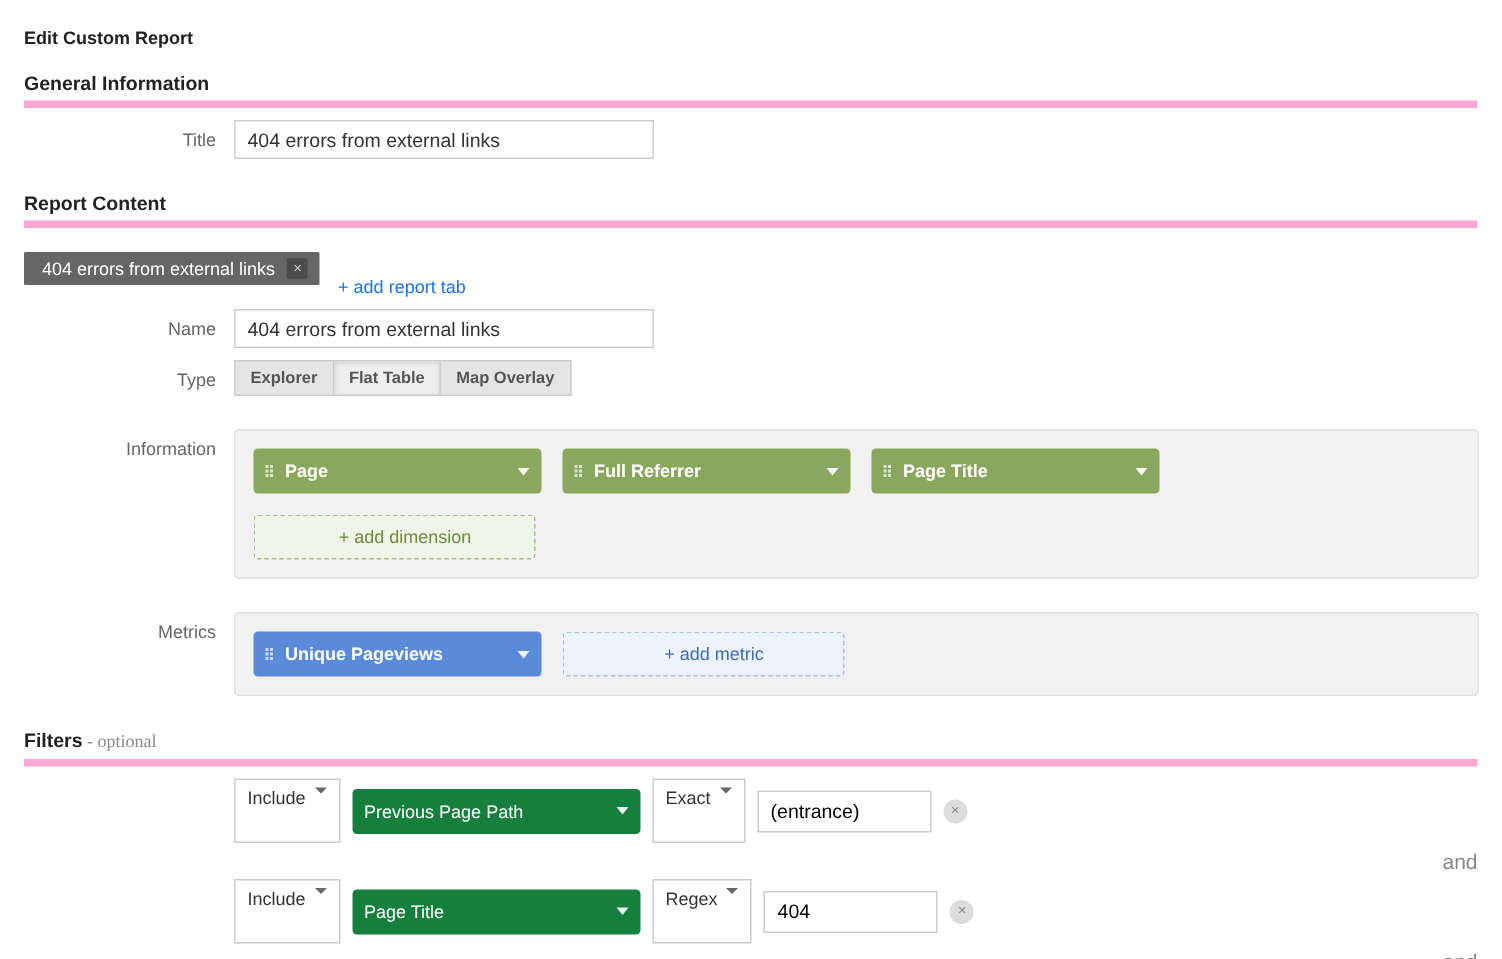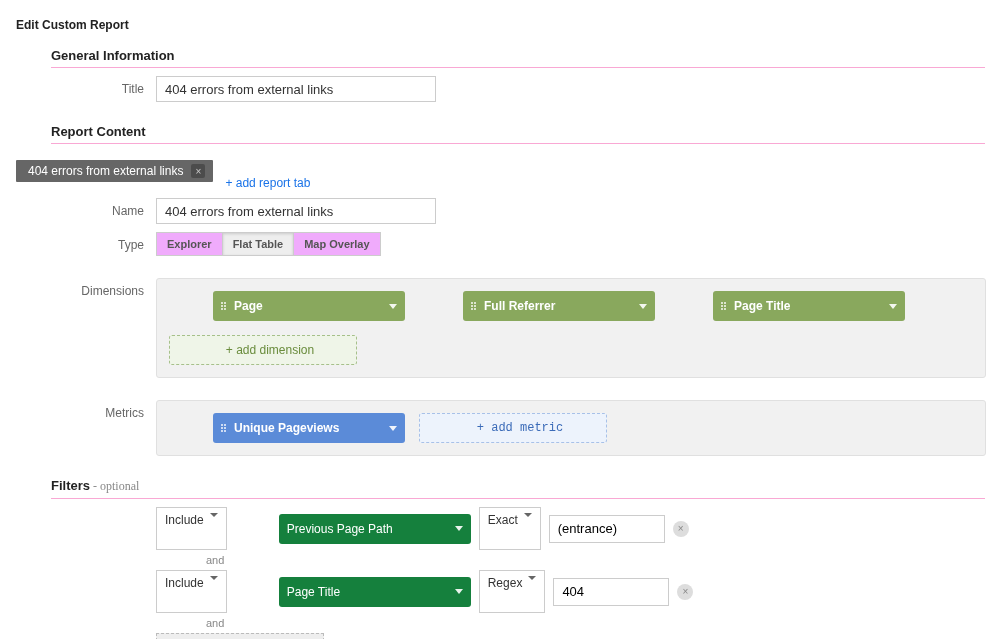--- a/index.html
+++ b/index.html
@@ -18,24 +18,23 @@
   .page-title {
     font-size: 12px;
     font-weight: bold;
     color: #222;
     margin-bottom: 16px;
   }
   .section-header {
     font-size: 13px;
     font-weight: bold;
     color: #222;
-    border-bottom: 1px solid #f9a8d4;
+    border-bottom: 5px solid #f9a8d4;
     padding-bottom: 4px;
     margin-bottom: 8px;
-    margin-left: 35px;
   }
   .section-header .optional {
     font-weight: normal;
     color: #888;
     font-size: 12px;
     font-family: Liberation Serif, serif;
   }
   .form-row {
     display: flex;
     align-items: flex-start;
@@ -95,21 +94,21 @@
     font-size: 12px;
     cursor: pointer;
     margin-top: 24px;
   }
   
   .type-group {
     display: inline-flex;
   }
   .type-btn {
     border: 1px solid #ccc;
-    background: #f0abfc;
+    background: #e5e5e5;
     padding: 5px 10px;
     font-size: 11px;
     font-weight: bold;
     color: #555;
     cursor: pointer;
     margin-left: -1px;
   }
   .type-btn:first-child { margin-left: 0; }
   .type-btn.active {
     background: #eee;
@@ -132,21 +131,20 @@
     align-items: center;
     border-radius: 3px;
     height: 30px;
     padding: 0 8px 0 8px;
     font-size: 12px;
     font-weight: bold;
     color: #fff;
     min-width: 192px;
     cursor: pointer;
     position: relative;
-    margin-left: 44px;
   }
   .pill .drag-handle {
     display: inline-flex;
     flex-direction: column;
     gap: 1px;
     margin-right: 8px;
   }
   .pill .drag-handle span {
     display: flex;
     gap: 1px;
@@ -182,21 +180,20 @@
   }
   .add-pill.green {
     border-color: #a6c08a;
     background: #eff5e8;
     color: #6a8c3d;
   }
   .add-pill.blue {
     border-color: #a8c1e8;
     background: #edf3fc;
     color: #3b6bb8;
-    font-family: Liberation Mono, monospace;
   }
   
   .filter-row {
     display: flex;
     align-items: center;
     gap: 8px;
     margin-bottom: 4px;
   }
   .select-btn {
     border: 1px solid #ccc;
@@ -229,23 +226,24 @@
     background: #ddd;
     color: #888;
     display: flex;
     align-items: center;
     justify-content: center;
     font-size: 10px;
     cursor: pointer;
   }
   .and-label {
     color: #888;
-    font-size: 11px;
+    font-size: 14px;
     margin-left: 50px;
     margin-bottom: 4px;
+    text-align: right;
   }
   .add-filter-btn {
     border: 1px dashed #bbb;
     background: #eee;
     padding: 6px 10px;
     font-size: 12px;
     color: #333;
     display: flex;
     align-items: center;
     gap: 5px;
@@ -302,21 +300,21 @@
       <button class="type-btn">Explorer</button>
       <button class="type-btn active">Flat Table</button>
       <button class="type-btn">Map Overlay</button>
     </div>
   </div>
 </div>
 
 <div class="section-gap"></div>
 
 <div class="form-row">
-  <div class="form-label">Dimensions</div>
+  <div class="form-label">Information</div>
   <div class="form-content">
     <div class="pill-container">
       <div class="pill green">
         <span class="drag-handle">
             <span>
               <i></i>
               <i></i>
             </span>
             <span>
               <i></i>

